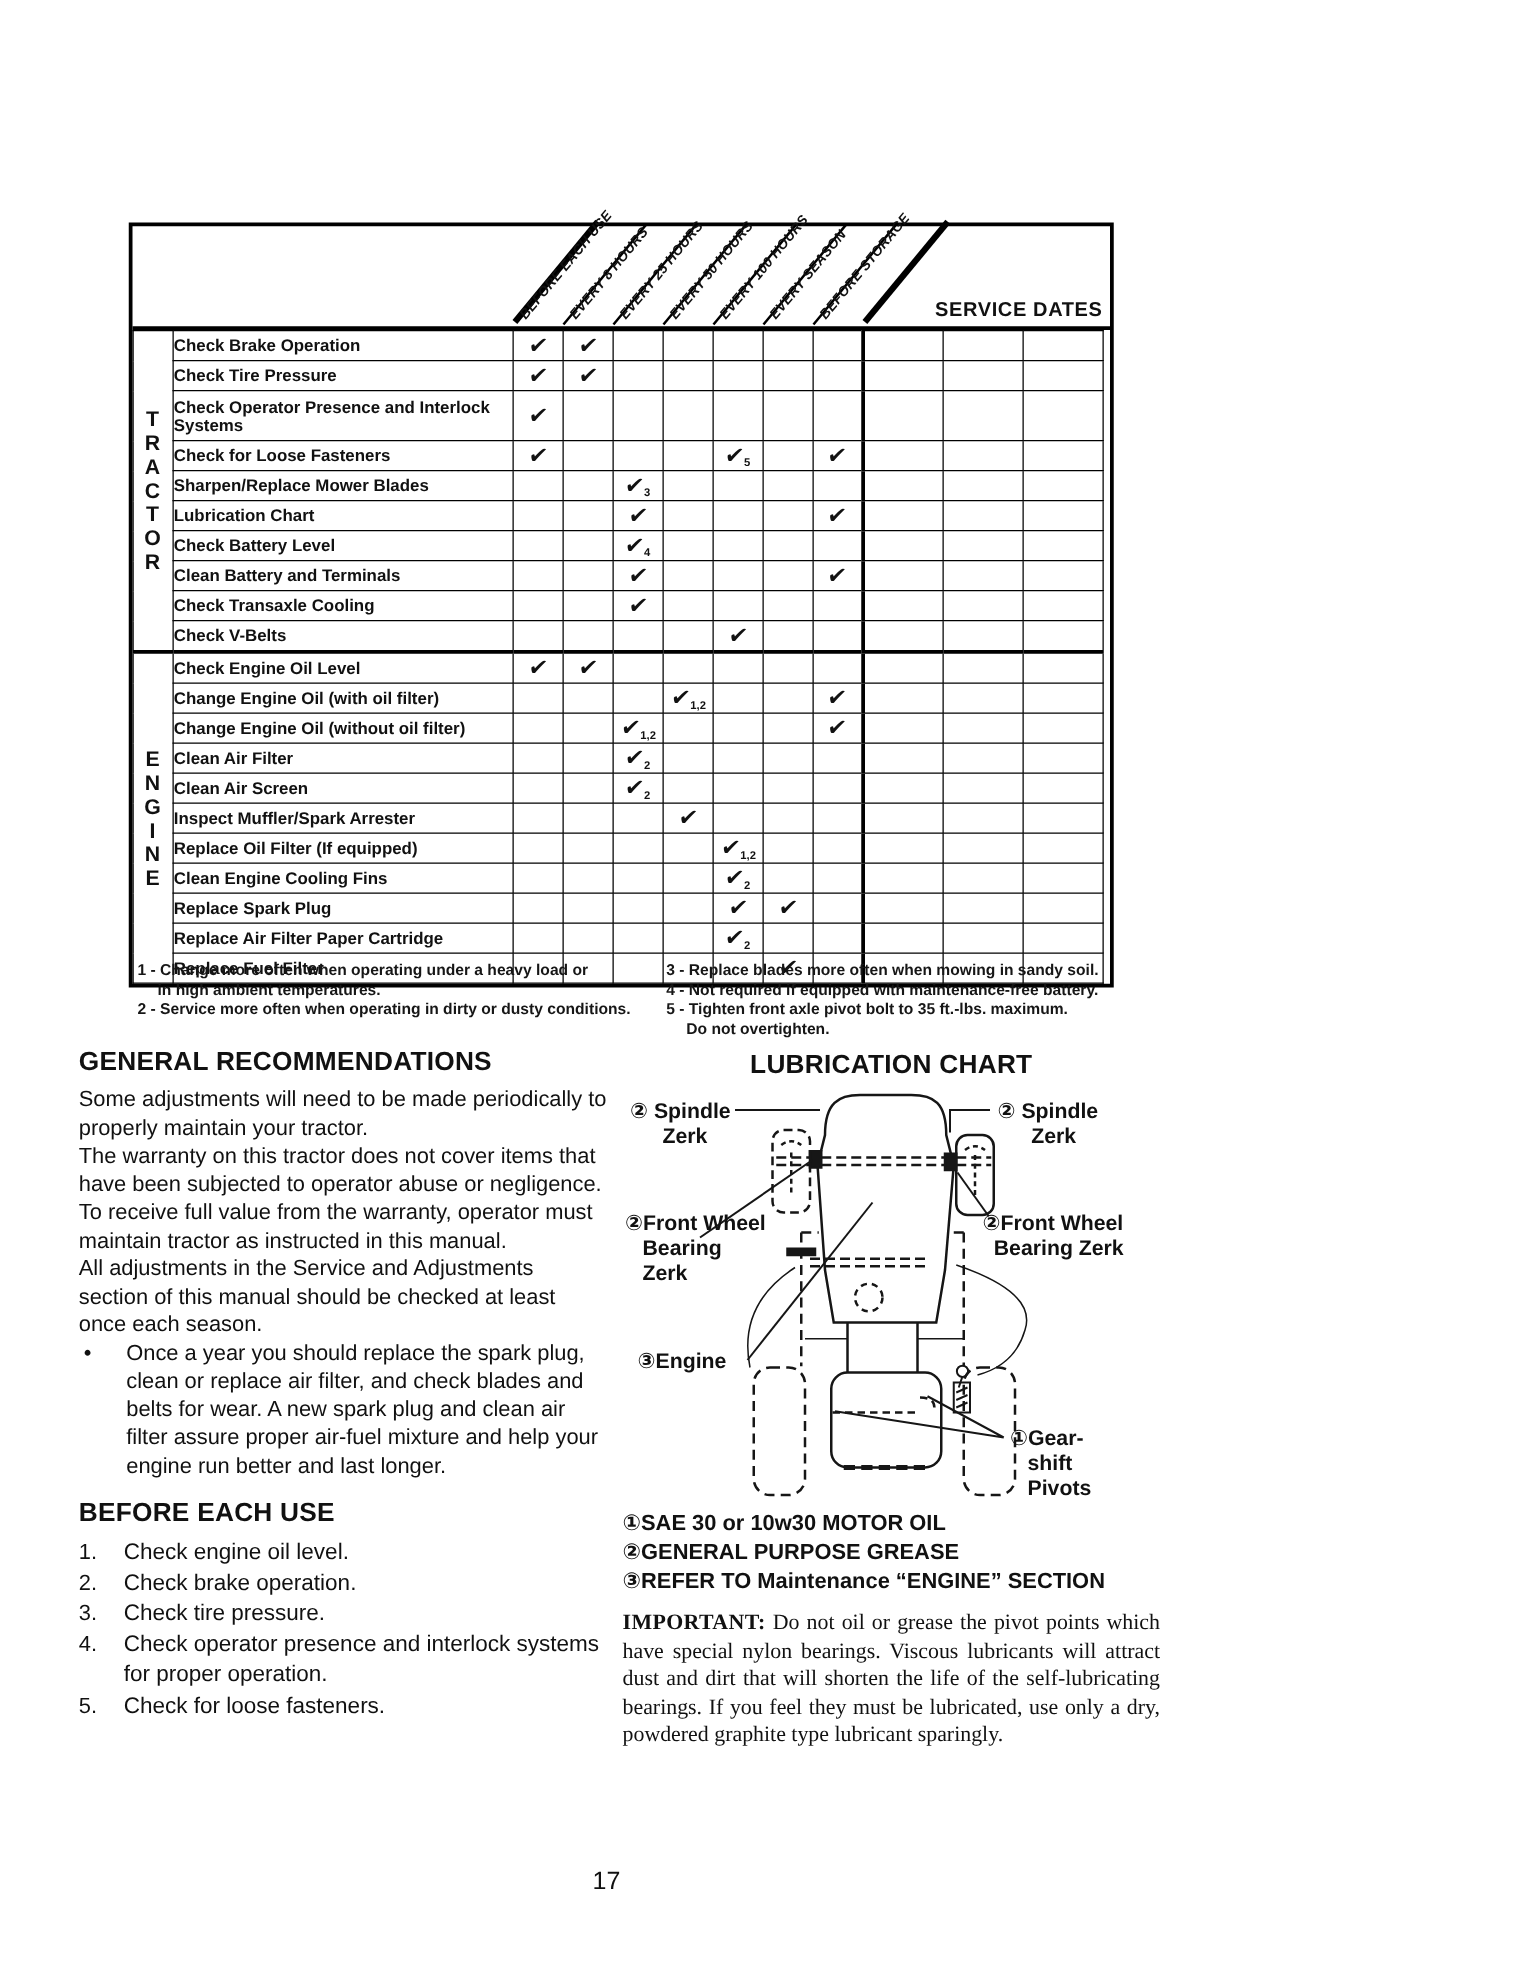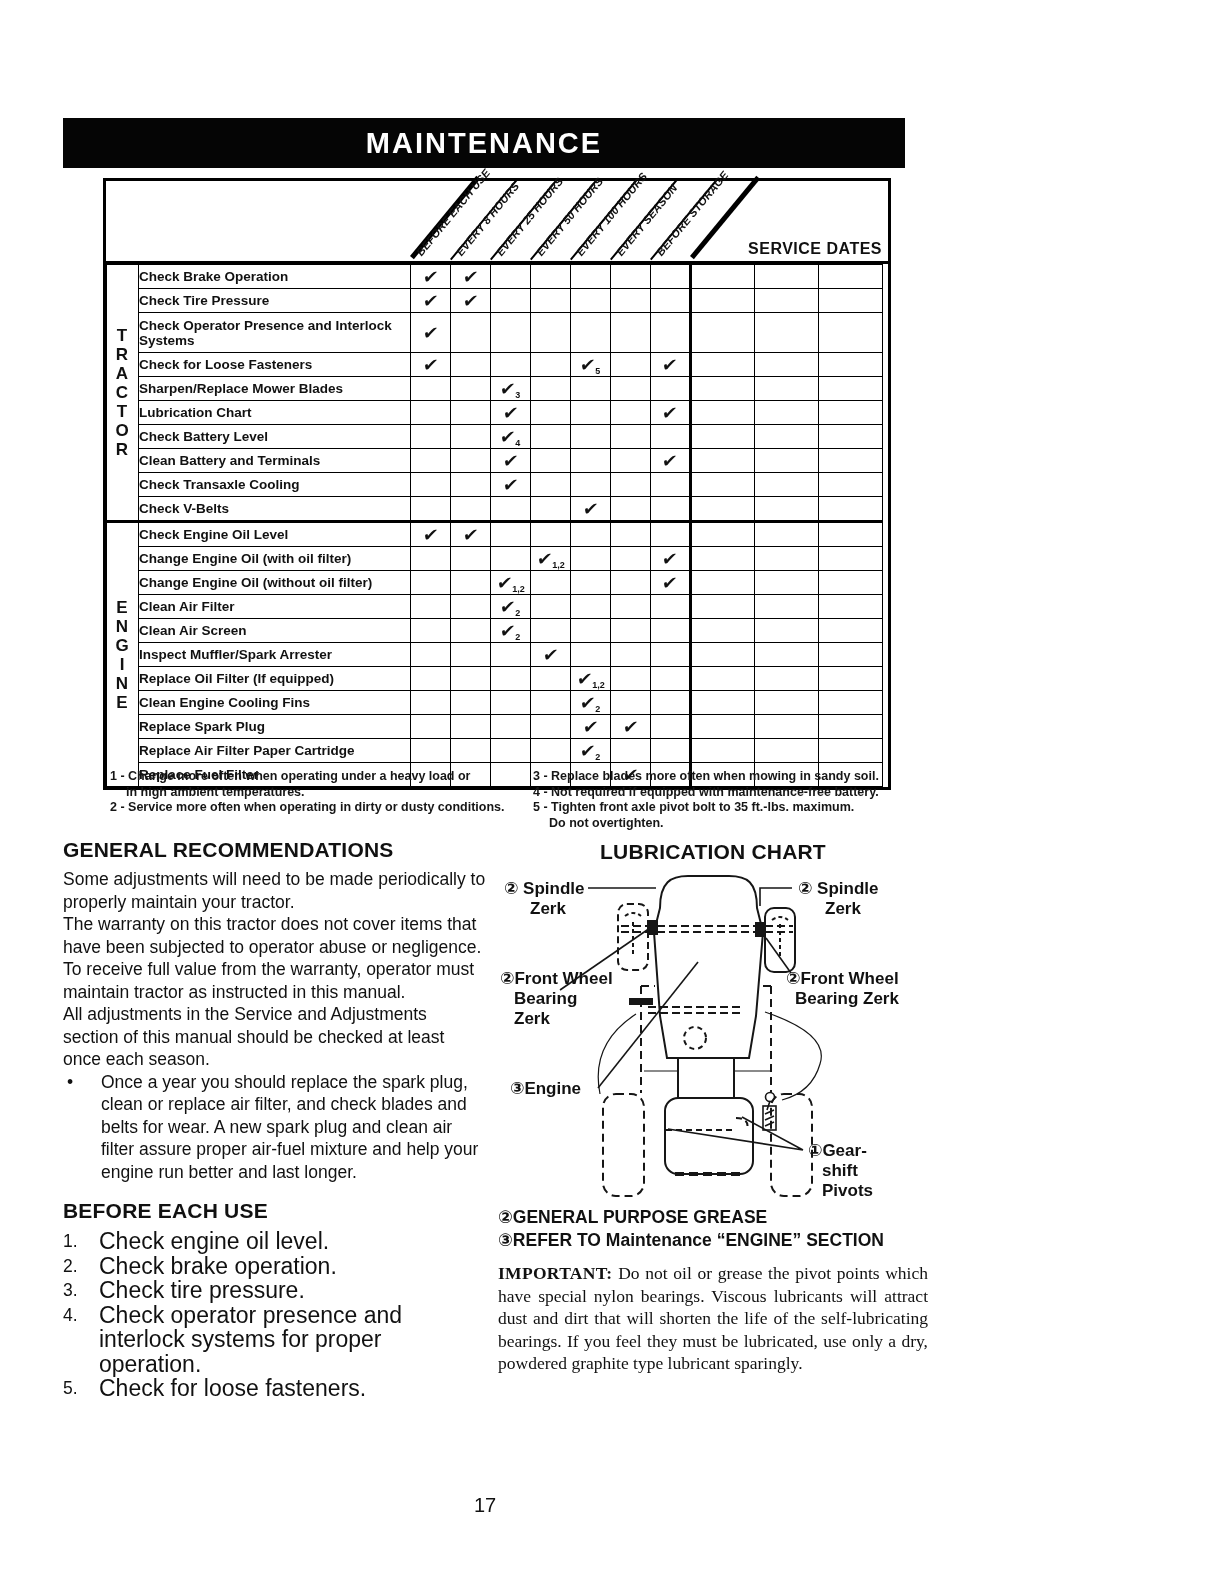--- a/index.html
+++ b/index.html
@@ -42,35 +42,32 @@
   .col-right{position:absolute;left:498px;top:840px;width:430px;}
   h2.doc{font-size:21px;font-weight:bold;margin:0 0 6px 0;letter-spacing:.2px;}
   .col-right h2.doc{text-align:center;margin-bottom:2px;}
   p.doc{font-size:17.5px;line-height:22.5px;margin:0;}
   .bullet-row{display:flex;margin-top:0px;}
   .bullet-dot{width:34px;font-size:17.5px;line-height:22.5px;padding-left:4px;}
   .bullet-text{flex:1;font-size:17.5px;line-height:22.5px;}
   .beu{margin-top:16px;}
   .num-row{display:flex;}
   .num{width:36px;font-size:17.5px;line-height:24.5px;}
-  .num-text{flex:1;font-size:23px;line-height:24.5px;}
+  .num-text{flex:1;font-size:18px;line-height:24.5px;}
   .legend-line{font-size:17.5px;line-height:23px;font-weight:bold;}
   p.important{font-size:17.5px;line-height:22.5px;margin:10px 0 0 0;text-align:justify;font-family:Liberation Serif, serif;}
   p.important b{letter-spacing:.3px;}
   .pageno{position:absolute;left:474px;top:1494px;font-size:20px;}
   svg text{font-family:"Liberation Sans","DejaVu Sans",sans-serif;font-size:17px;font-weight:bold;fill:#111;}
 </style>
 </head>
 <body>
 
 <div class="sheet">
 
-  <div class="banner">
-    <span>MAINTENANCE</span>
-  </div>
 
   <div class="sched">
     <div class="sched-header">
       <div id="diag-zone">
           <div class="diag-line bold" style="left: 304px;"></div>
           <div class="diag-line" style="left: 344px;"></div>
           <div class="diag-line" style="left: 384px;"></div>
           <div class="diag-line" style="left: 424px;"></div>
           <div class="diag-line" style="left: 464px;"></div>
           <div class="diag-line" style="left: 504px;"></div>
@@ -506,20 +503,21 @@
         <text x="288" y="118">②Front Wheel</text>
         <text x="297" y="138">Bearing Zerk</text>
         <text x="12" y="228">③Engine</text>
         <text x="310" y="290">①Gear-</text>
         <text x="324" y="310">shift</text>
         <text x="324" y="330">Pivots</text>
       </g>
     </svg>
 
     <div id="legend">
+        <div class="legend-line">①SAE 30 or 10w30 MOTOR OIL</div>
         <div class="legend-line">②GENERAL PURPOSE GREASE</div>
         <div class="legend-line">③REFER TO Maintenance  “ENGINE” SECTION</div>
       </div>
 
     <p class="important">
       <b>IMPORTANT:</b>
       <span id="imp-text">  Do not oil or grease the pivot points which have special nylon bearings.  Viscous lubricants will attract dust and dirt that will shorten the life of the self-lubricating bearings.  If you feel they must be lubricated, use only a dry, powdered graphite type lubricant sparingly.</span>
     </p>
   </div>
 

